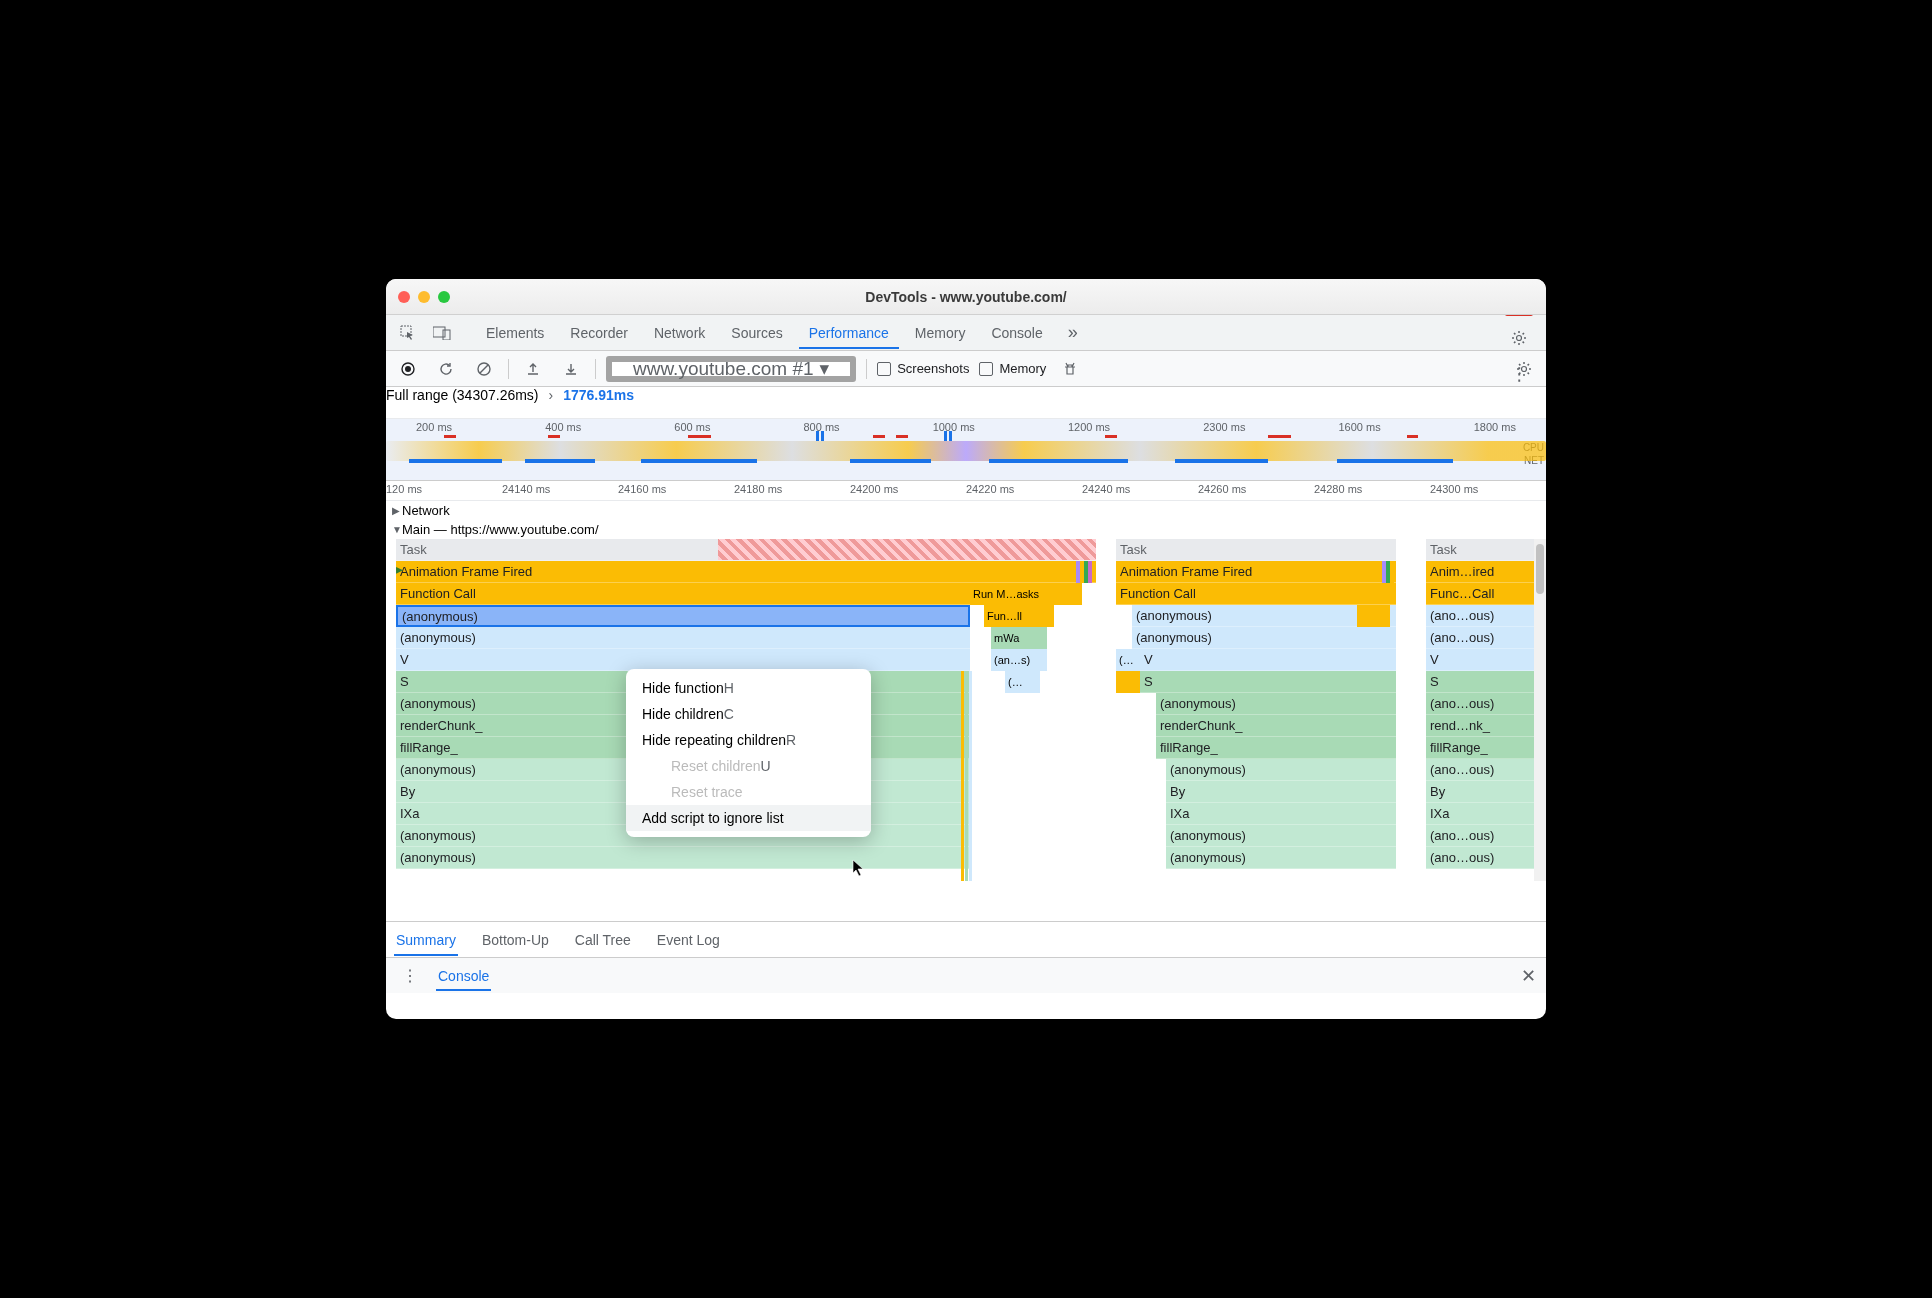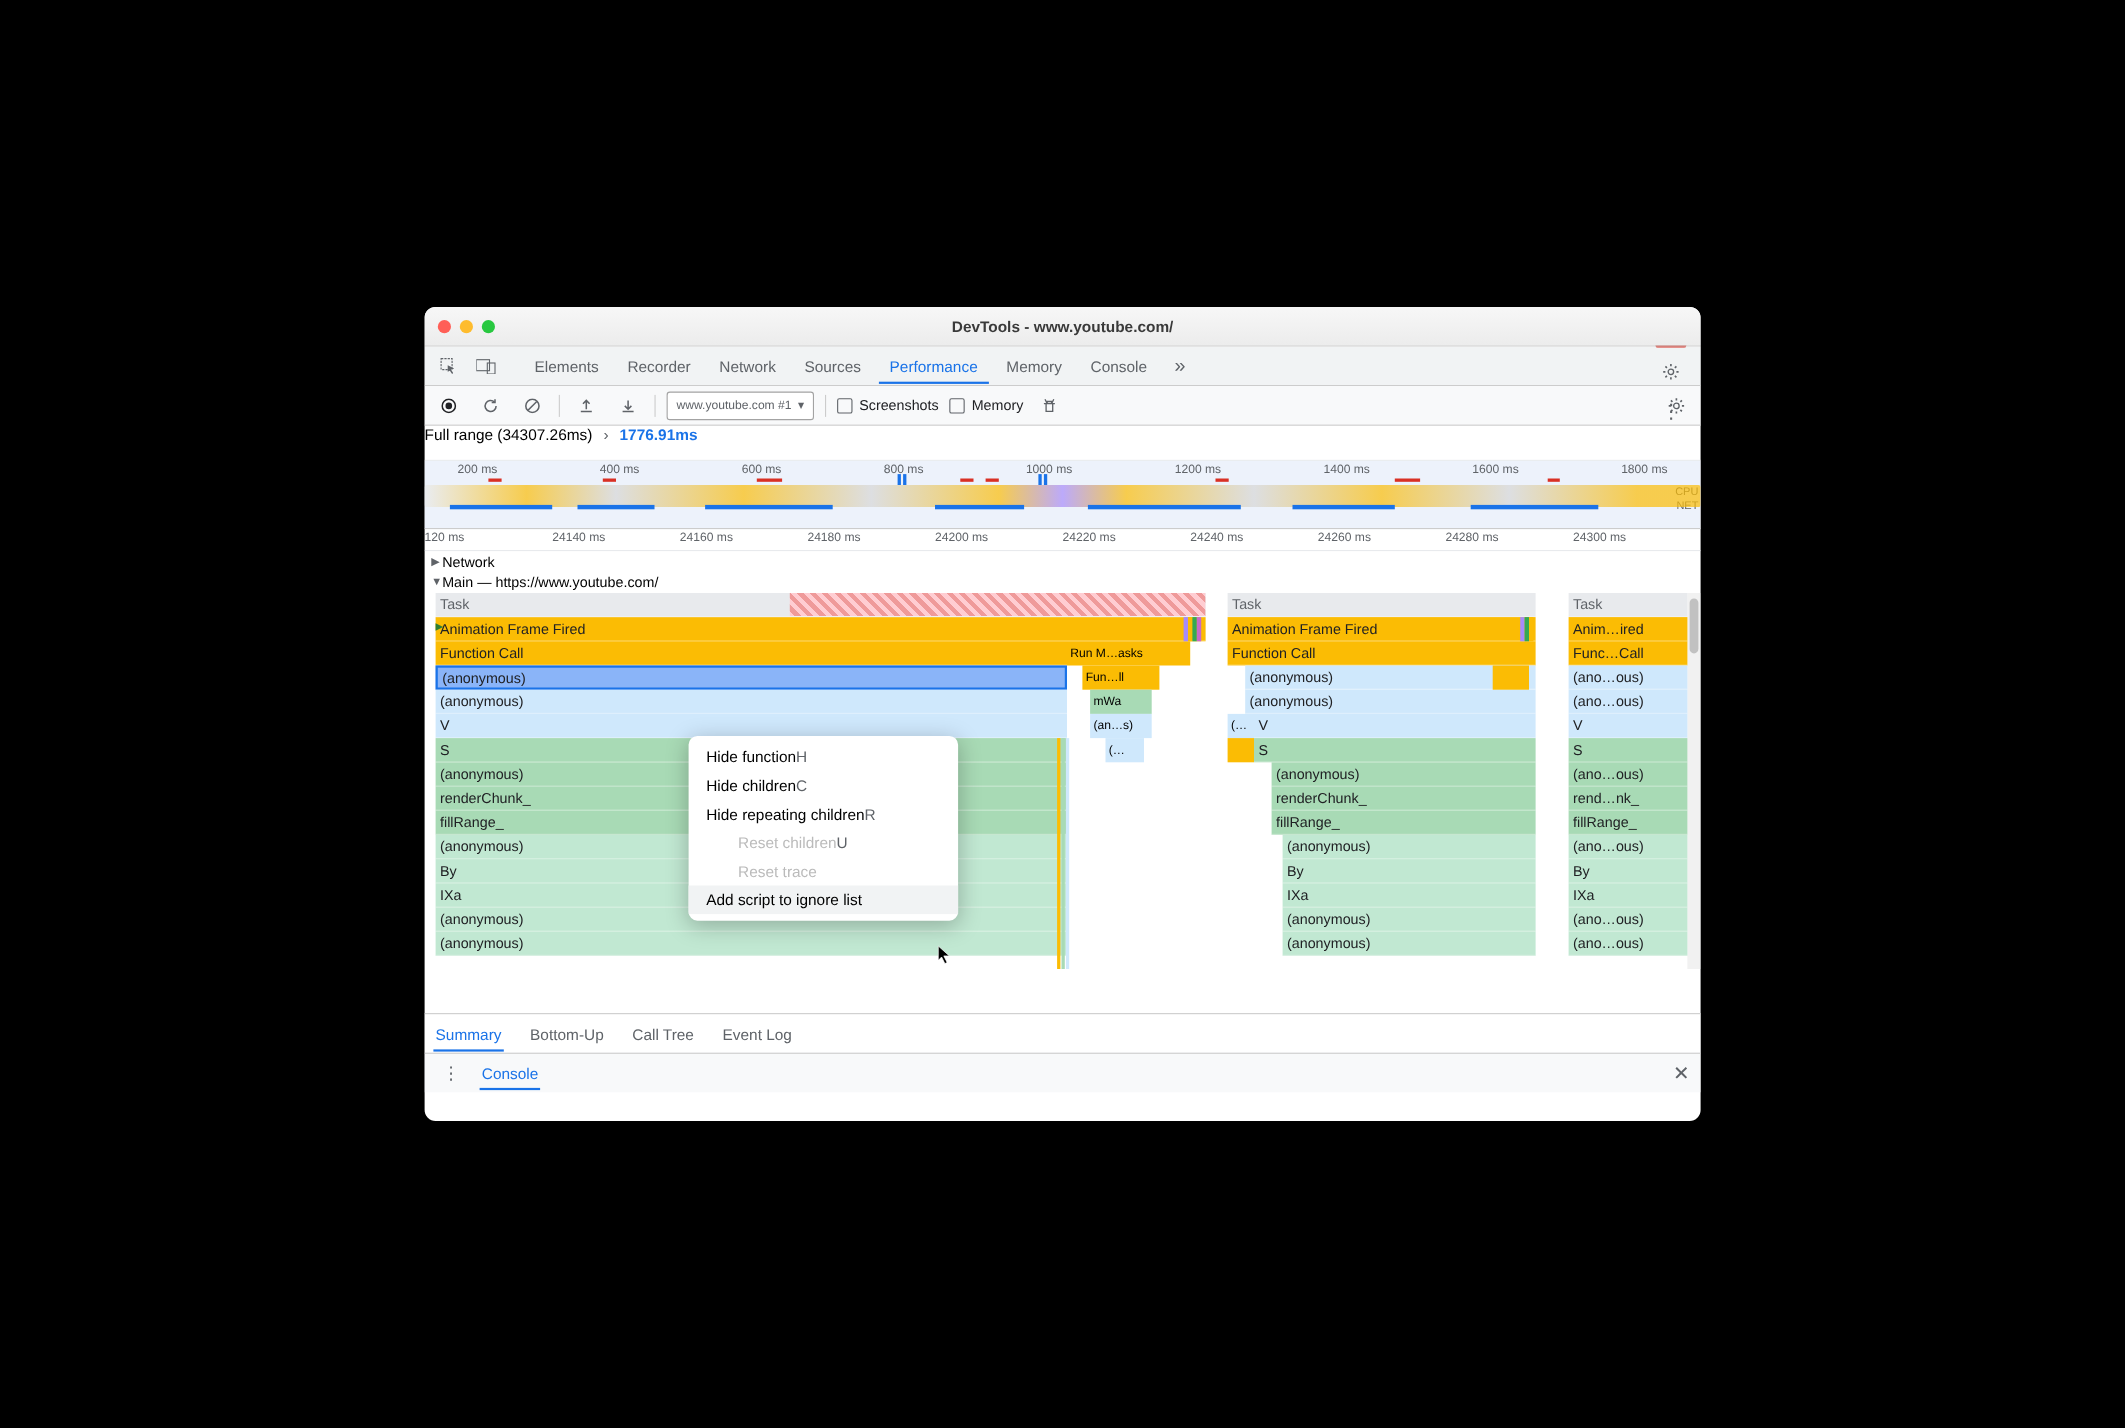--- a/index.html
+++ b/index.html
@@ -14,21 +14,21 @@
 .titlebar-title { position: absolute; left: 0; right: 0; text-align: center; font-weight: 600; color: #3a3a3a; font-size: 14px; }
 .tabstrip { height: 36px; background: #f1f3f4; border-bottom: 1px solid #ccc; display: flex; align-items: center; padding: 0 8px; gap: 6px; }
 .icon-btn { width: 28px; height: 28px; display: flex; align-items: center; justify-content: center; color: #5f6368; cursor: pointer; border-radius: 4px; }
 .tab { color: #5f6368; padding: 8px 10px; cursor: pointer; font-size: 14px; white-space: nowrap; }
 .tab.active { color: #1a73e8; border-bottom: 2px solid #1a73e8; padding-bottom: 6px; }
 .tabstrip-right { margin-left: auto; display: flex; align-items: center; gap: 8px; flex-direction: column; }
 .warning-badge { color: #e37400; display: flex; align-items: center; gap: 2px; font-size: 13px; }
 .error-badge { background: #d93025; color: #fff; font-size: 11px; padding: 1px 5px; border-radius: 2px; display: flex; align-items: center; gap: 2px; }
 .toolbar { height: 36px; background: #f8f9fa; border-bottom: 1px solid #ccc; display: flex; align-items: center; padding: 0 8px; gap: 10px; }
 .toolbar .divider { width: 1px; height: 20px; background: #ccc; }
-.dropdown-box { border: 1px solid #a3a3a3; background: #fff; height: 26px; display: flex; align-items: center; padding: 0 8px; gap: 6px; color: #5f6368; font-size: 11px; border-radius: 3px; }
+.dropdown-box { border: 6px solid #a3a3a3; background: #fff; height: 26px; display: flex; align-items: center; padding: 0 21px; gap: 6px; color: #5f6368; font-size: 19px; border-radius: 3px; }
 .chk-label { display: flex; align-items: center; gap: 6px; color: #202124; font-size: 13px; }
 .chk { width: 14px; height: 14px; border: 1px solid #5f6368; border-radius: 2px; }
 .breadcrumb-row { height: 32px; display: flex; padding: 0 0; gap: 10px; border-bottom: 1px solid #e8eaed; font-size: 14px; }
 .breadcrumb-sep { color: #5f6368; }
 .breadcrumb-current { color: #1a73e8; font-weight: 600; }
 .overview { height: 62px; background: #edf2fb; position: relative; border-bottom: 1px solid #ccc; }
 .overview-ticks { position: absolute; top: 2px; left: 0; right: 0; height: 14px; display: flex; justify-content: space-between; padding: 0 30px; font-size: 11px; color: #5f6368; }
 .overview-labels-right { position: absolute; right: 2px; top: 22px; font-size: 10px; color: #5f6368; line-height: 13px; text-align: right; }
 .overview-strip { position: absolute; left: 0; right: 0; top: 16px; height: 22px; }
 .ov-bar { position: absolute; height: 3px; top: 0; background: #d93025; }
@@ -198,21 +198,21 @@
   </div>
 
   <div class="overview">
     <div class="overview-ticks">
       <span>200 ms</span>
       <span>400 ms</span>
       <span>600 ms</span>
       <span>800 ms</span>
       <span>1000 ms</span>
       <span>1200 ms</span>
-      <span>1400 ms</span>
+      <span>2300 ms</span>
       <span>1600 ms</span>
       <span>1800 ms</span>
     </div>
     <div class="overview-labels-right">
       <div>CPU</div>
       <div>NET</div>
     </div>
     <div class="overview-strip">
       <span class="ov-bar" style="left:5%;width:1%"></span>
       <span class="ov-bar" style="left:14%;width:1%"></span>

